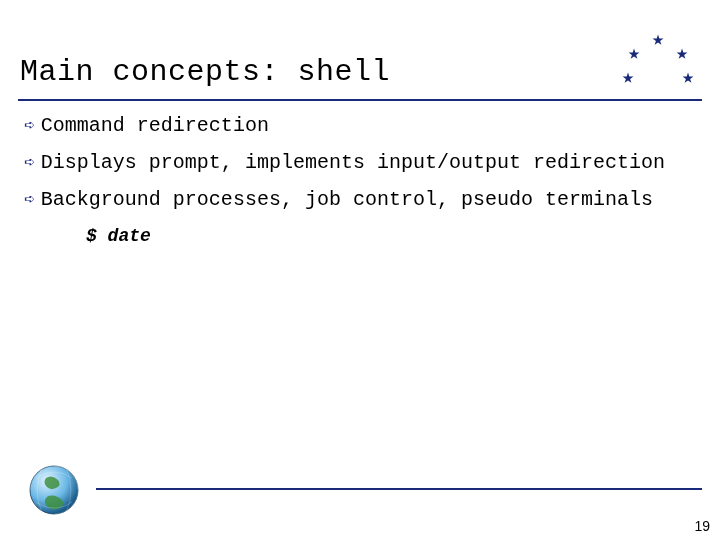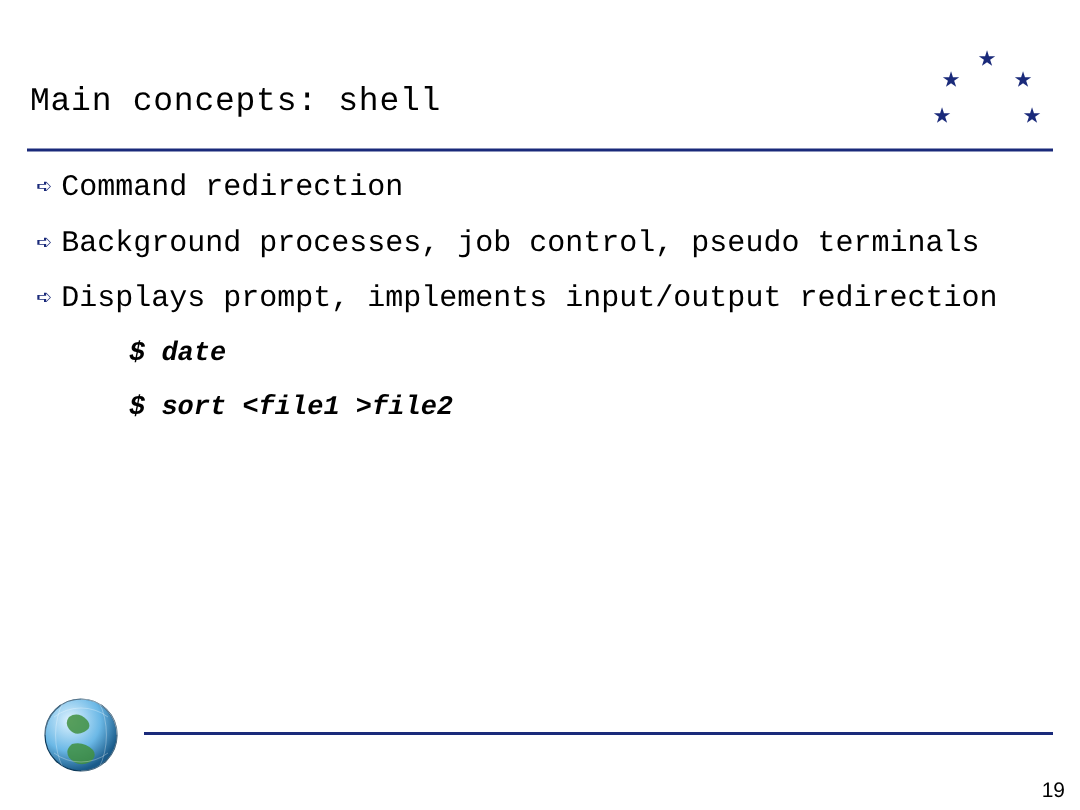--- a/index.html
+++ b/index.html
@@ -16,21 +16,21 @@
   .slide {
     position: relative;
     width: 720px;
     height: 540px;
     box-sizing: border-box;
   }
   .title {
     position: absolute;
     left: 20px;
     top: 55px;
-    font-size: 22px;
+    font-size: 30px;
     color: #000;
     font-weight: normal;
     letter-spacing: 0.5px;
   }
   .title-rule {
     position: absolute;
     left: 18px;
     top: 99px;
     width: 684px;
     height: 0;
@@ -117,30 +117,29 @@
     <span class="star" style="left:54px; top:14px;">★</span>
     <span class="star" style="left:0px;  top:38px;">★</span>
     <span class="star" style="left:60px; top:38px;">★</span>
   </div>
 
   <div class="bullets">
     <div class="bullet-line">
       <span class="arrow">➪</span><span>Command redirection</span>
     </div>
     <div class="bullet-line">
-      <span class="arrow">➪</span><span>Background processes, job control, pseudo terminals</span>
+      <span class="arrow">➪</span><span>Displays prompt, implements input/output redirection</span>
     </div>
     <div class="bullet-line">
-      <span class="arrow">➪</span><span>Displays prompt, implements input/output redirection</span>
+      <span class="arrow">➪</span><span>Background processes, job control, pseudo terminals</span>
     </div>
   </div>
 
   <div class="code-block">
     <div class="code-line">$ date</div>
-    <div class="code-line">$ sort &lt;file1 &gt;file2</div>
   </div>
 
   <div class="footer-rule"></div>
 
   <div class="globe">
     <svg viewBox="0 0 52 52" width="52" height="52">
       <defs>
         <radialGradient id="g" cx="35%" cy="30%" r="70%">
           <stop offset="0%" stop-color="#dff3ff"></stop>
           <stop offset="60%" stop-color="#6bb8e6"></stop>

